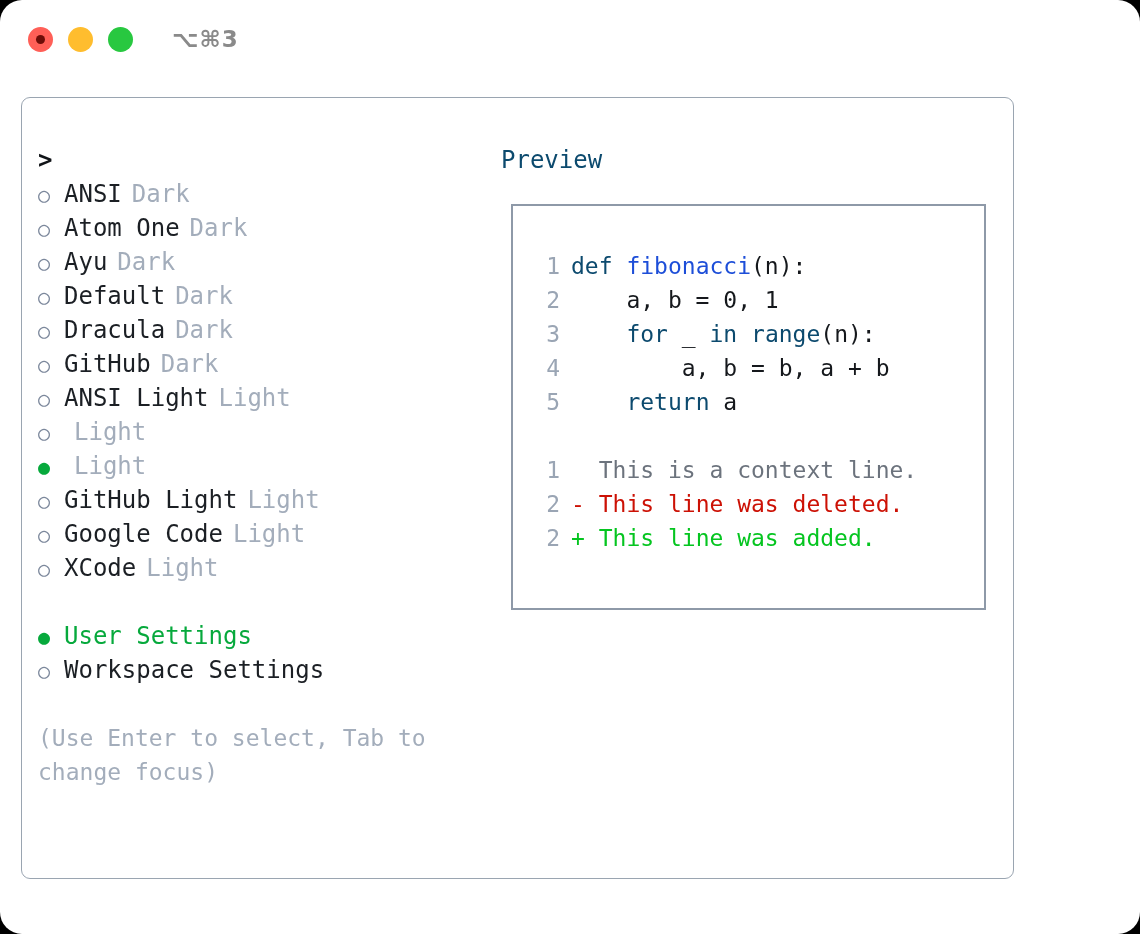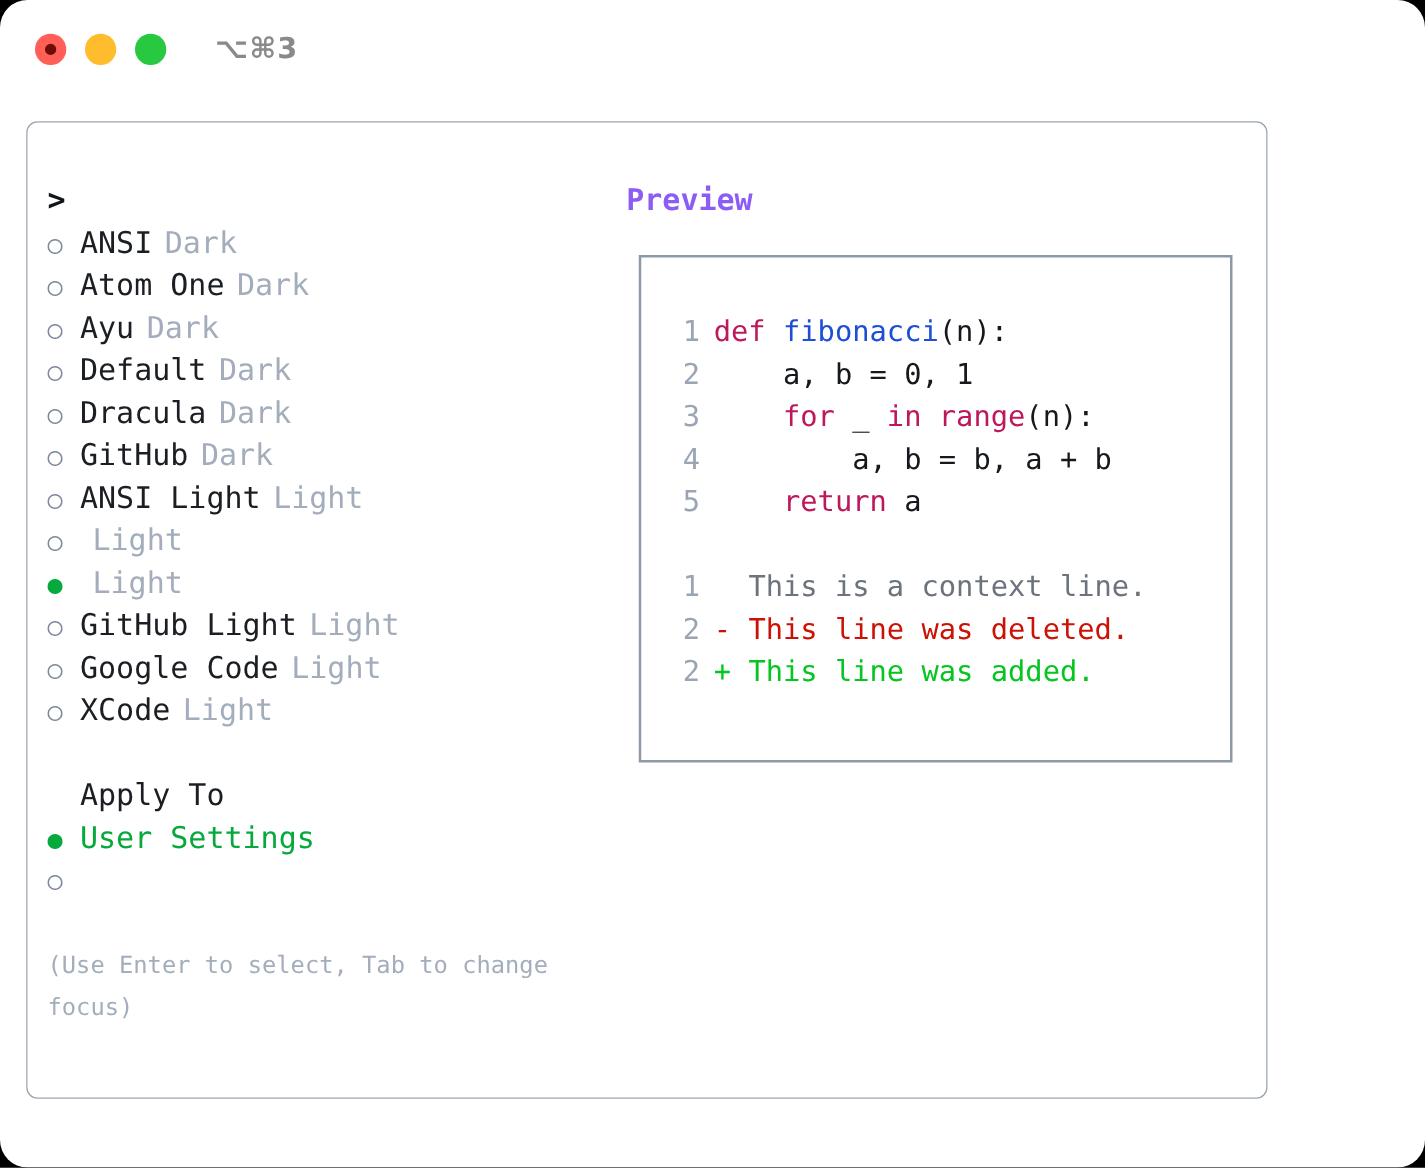--- a/index.html
+++ b/index.html
@@ -123,35 +123,35 @@
   #apply-to-title {
     font-size: 24px;
     line-height: 34px;
     height: 34px;
     color: #1b1f24;
     padding-left: 26px;
     white-space: pre;
   }
   #hint {
     margin-top: 34px;
-    font-size: 19px;
+    font-size: 23px;
     line-height: 34px;
     color: #a3adbb;
     width: 410px;
     white-space: pre-wrap;
   }
 
   
   #preview-title {
     position: absolute;
     left: 479px;
     top: 45px;
     font-size: 24px;
-    font-weight: bold;
-    color: #8b5cf6;
+    font-weight: normal;
+    color: #0c4a6e;
     line-height: 34px;
     white-space: pre;
   }
   #preview-box {
     position: absolute;
     left: 489px;
     top: 106px;
     width: 475px;
     height: 406px;
     border: 2px solid #8e99a8;
@@ -168,21 +168,21 @@
   }
   .codeline { display: flex; white-space: pre; }
   .lineno {
     color: #9aa5b4;
     width: 28px;
     flex: 0 0 28px;
     text-align: right;
     margin-right: 11px;
   }
   .ctext { color: #15181c; }
-  .kw  { color: #be185d; }
+  .kw  { color: #0c4a6e; }
   .fn  { color: #1d4ed8; }
   .ctx { color: #6c737d; }
   .del { color: #cc1105; }
   .add { color: #05c520; }
   .blankline { height: 34px; }
 </style>
 </head>
 <body>
 
 <div id="app">
@@ -210,24 +210,23 @@
           <div class="row"><span class="bullet">○</span><span class="label">ANSI Light</span><span class="tag">Light</span></div>
           <div class="row"><span class="bullet">○</span><span class="tag">Light</span></div>
           <div class="row"><span class="bullet selected">●</span><span class="tag">Light</span></div>
           <div class="row"><span class="bullet">○</span><span class="label">GitHub Light</span><span class="tag">Light</span></div>
           <div class="row"><span class="bullet">○</span><span class="label">Google Code</span><span class="tag">Light</span></div>
           <div class="row"><span class="bullet">○</span><span class="label">XCode</span><span class="tag">Light</span></div>
         </div>
 
       <div class="spacer-row"></div>
 
-      <div id="apply-to-title">Apply To</div>
       <div id="apply-to-list">
           <div class="row"><span class="bullet selected">●</span><span class="label selected">User Settings</span></div>
-          <div class="row"><span class="bullet">○</span></div>
+          <div class="row"><span class="bullet">○</span><span class="label">Workspace Settings</span></div>
         </div>
 
       <div id="hint">(Use Enter to select, Tab to change focus)</div>
     </div>
 
     <div id="preview-title">Preview</div>
 
     <div id="preview-box">
       <div id="code"><div class="codeline"><span class="lineno">1</span><span class="kw">def </span><span class="fn">fibonacci</span><span class="ctext">(n):</span></div><div class="codeline"><span class="lineno">2</span><span class="ctext">    a, b = 0, 1</span></div><div class="codeline"><span class="lineno">3</span><span class="ctext">    </span><span class="kw">for</span><span class="ctext"> _ </span><span class="kw">in</span><span class="ctext"> </span><span class="kw">range</span><span class="ctext">(n):</span></div><div class="codeline"><span class="lineno">4</span><span class="ctext">        a, b = b, a + b</span></div><div class="codeline"><span class="lineno">5</span><span class="ctext">    </span><span class="kw">return</span><span class="ctext"> a</span></div><div class="blankline"></div><div class="codeline"><span class="lineno">1</span><span class="ctx">  </span><span class="ctx">This is a context line.</span></div><div class="codeline"><span class="lineno">2</span><span class="del">- </span><span class="del">This line was deleted.</span></div><div class="codeline"><span class="lineno">2</span><span class="add">+ </span><span class="add">This line was added.</span></div></div>
     </div>

